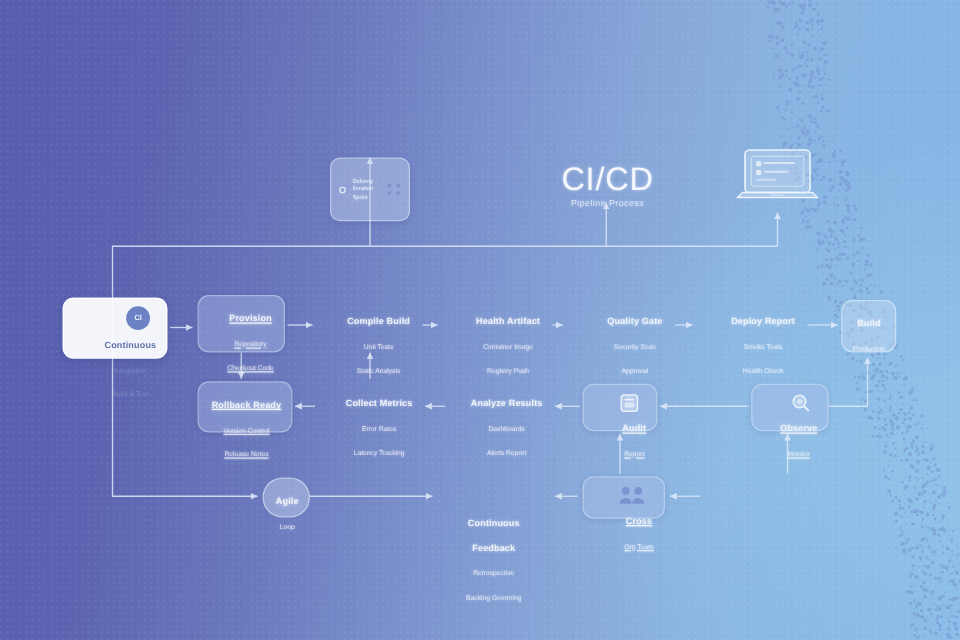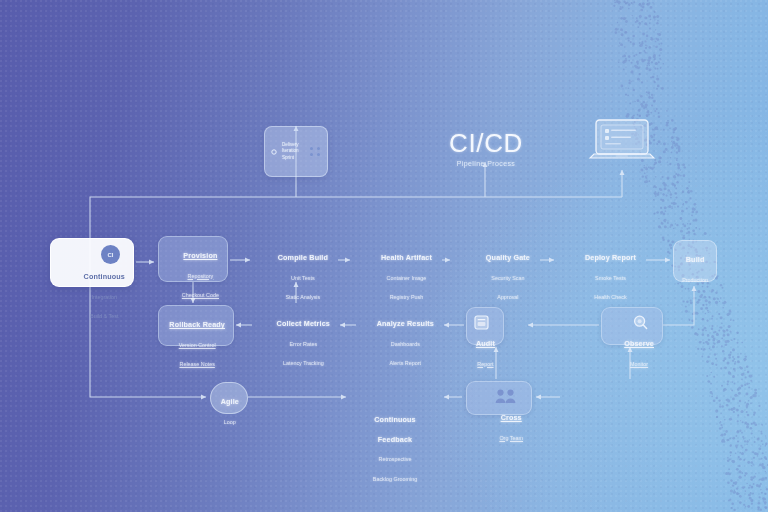--- a/index.html
+++ b/index.html
@@ -1114,21 +1114,21 @@
       </div>
       <div class="node n-fill" style="left: 158px; top: 305px; width: 76px; height: 41px;">
         <span class="txt"><span class="t1">Rollback Ready</span><br><span class="t2">Version Control</span><br><span class="t3">Release Notes</span></span>
       </div>
       <div class="node n-ghost" style="left: 254px; top: 305px; width: 84px; height: 41px;">
         <span class="txt"><span class="t1">Collect Metrics</span><br><span class="t2">Error Rates</span><br><span class="t3">Latency Tracking</span></span>
       </div>
       <div class="node n-ghost" style="left: 358px; top: 305px; width: 84px; height: 41px;">
         <span class="txt"><span class="t1">Analyze Results</span><br><span class="t2">Dashboards</span><br><span class="t3">Alerts Report</span></span>
       </div>
-      <div class="node n-fill" style="left: 466px; top: 307px; width: 38px; height: 38px;">
+      <div class="node n-fill" style="left: 466px; top: 307px; width: 60px; height: 38px;">
         <span class="ic">
           <svg width="17" height="17" viewBox="0 0 17 17">
             <rect x="2" y="2" width="13" height="13" rx="2.2" fill="rgba(255,255,255,.30)" stroke="#e9f1fc" stroke-width="1.2"></rect>
             <rect x="4.6" y="5" width="7.8" height="1.3" rx=".6" fill="#eef4fd"></rect>
             <rect x="4.6" y="8" width="7.8" height="4" rx="1" fill="rgba(255,255,255,.55)"></rect>
           </svg>
         </span>
         <span class="txt"><span class="t1">Audit</span><br><span class="t2">Report</span></span>
       </div>
       <div class="node n-fill" style="left: 601px; top: 307px; width: 62px; height: 38px;">

